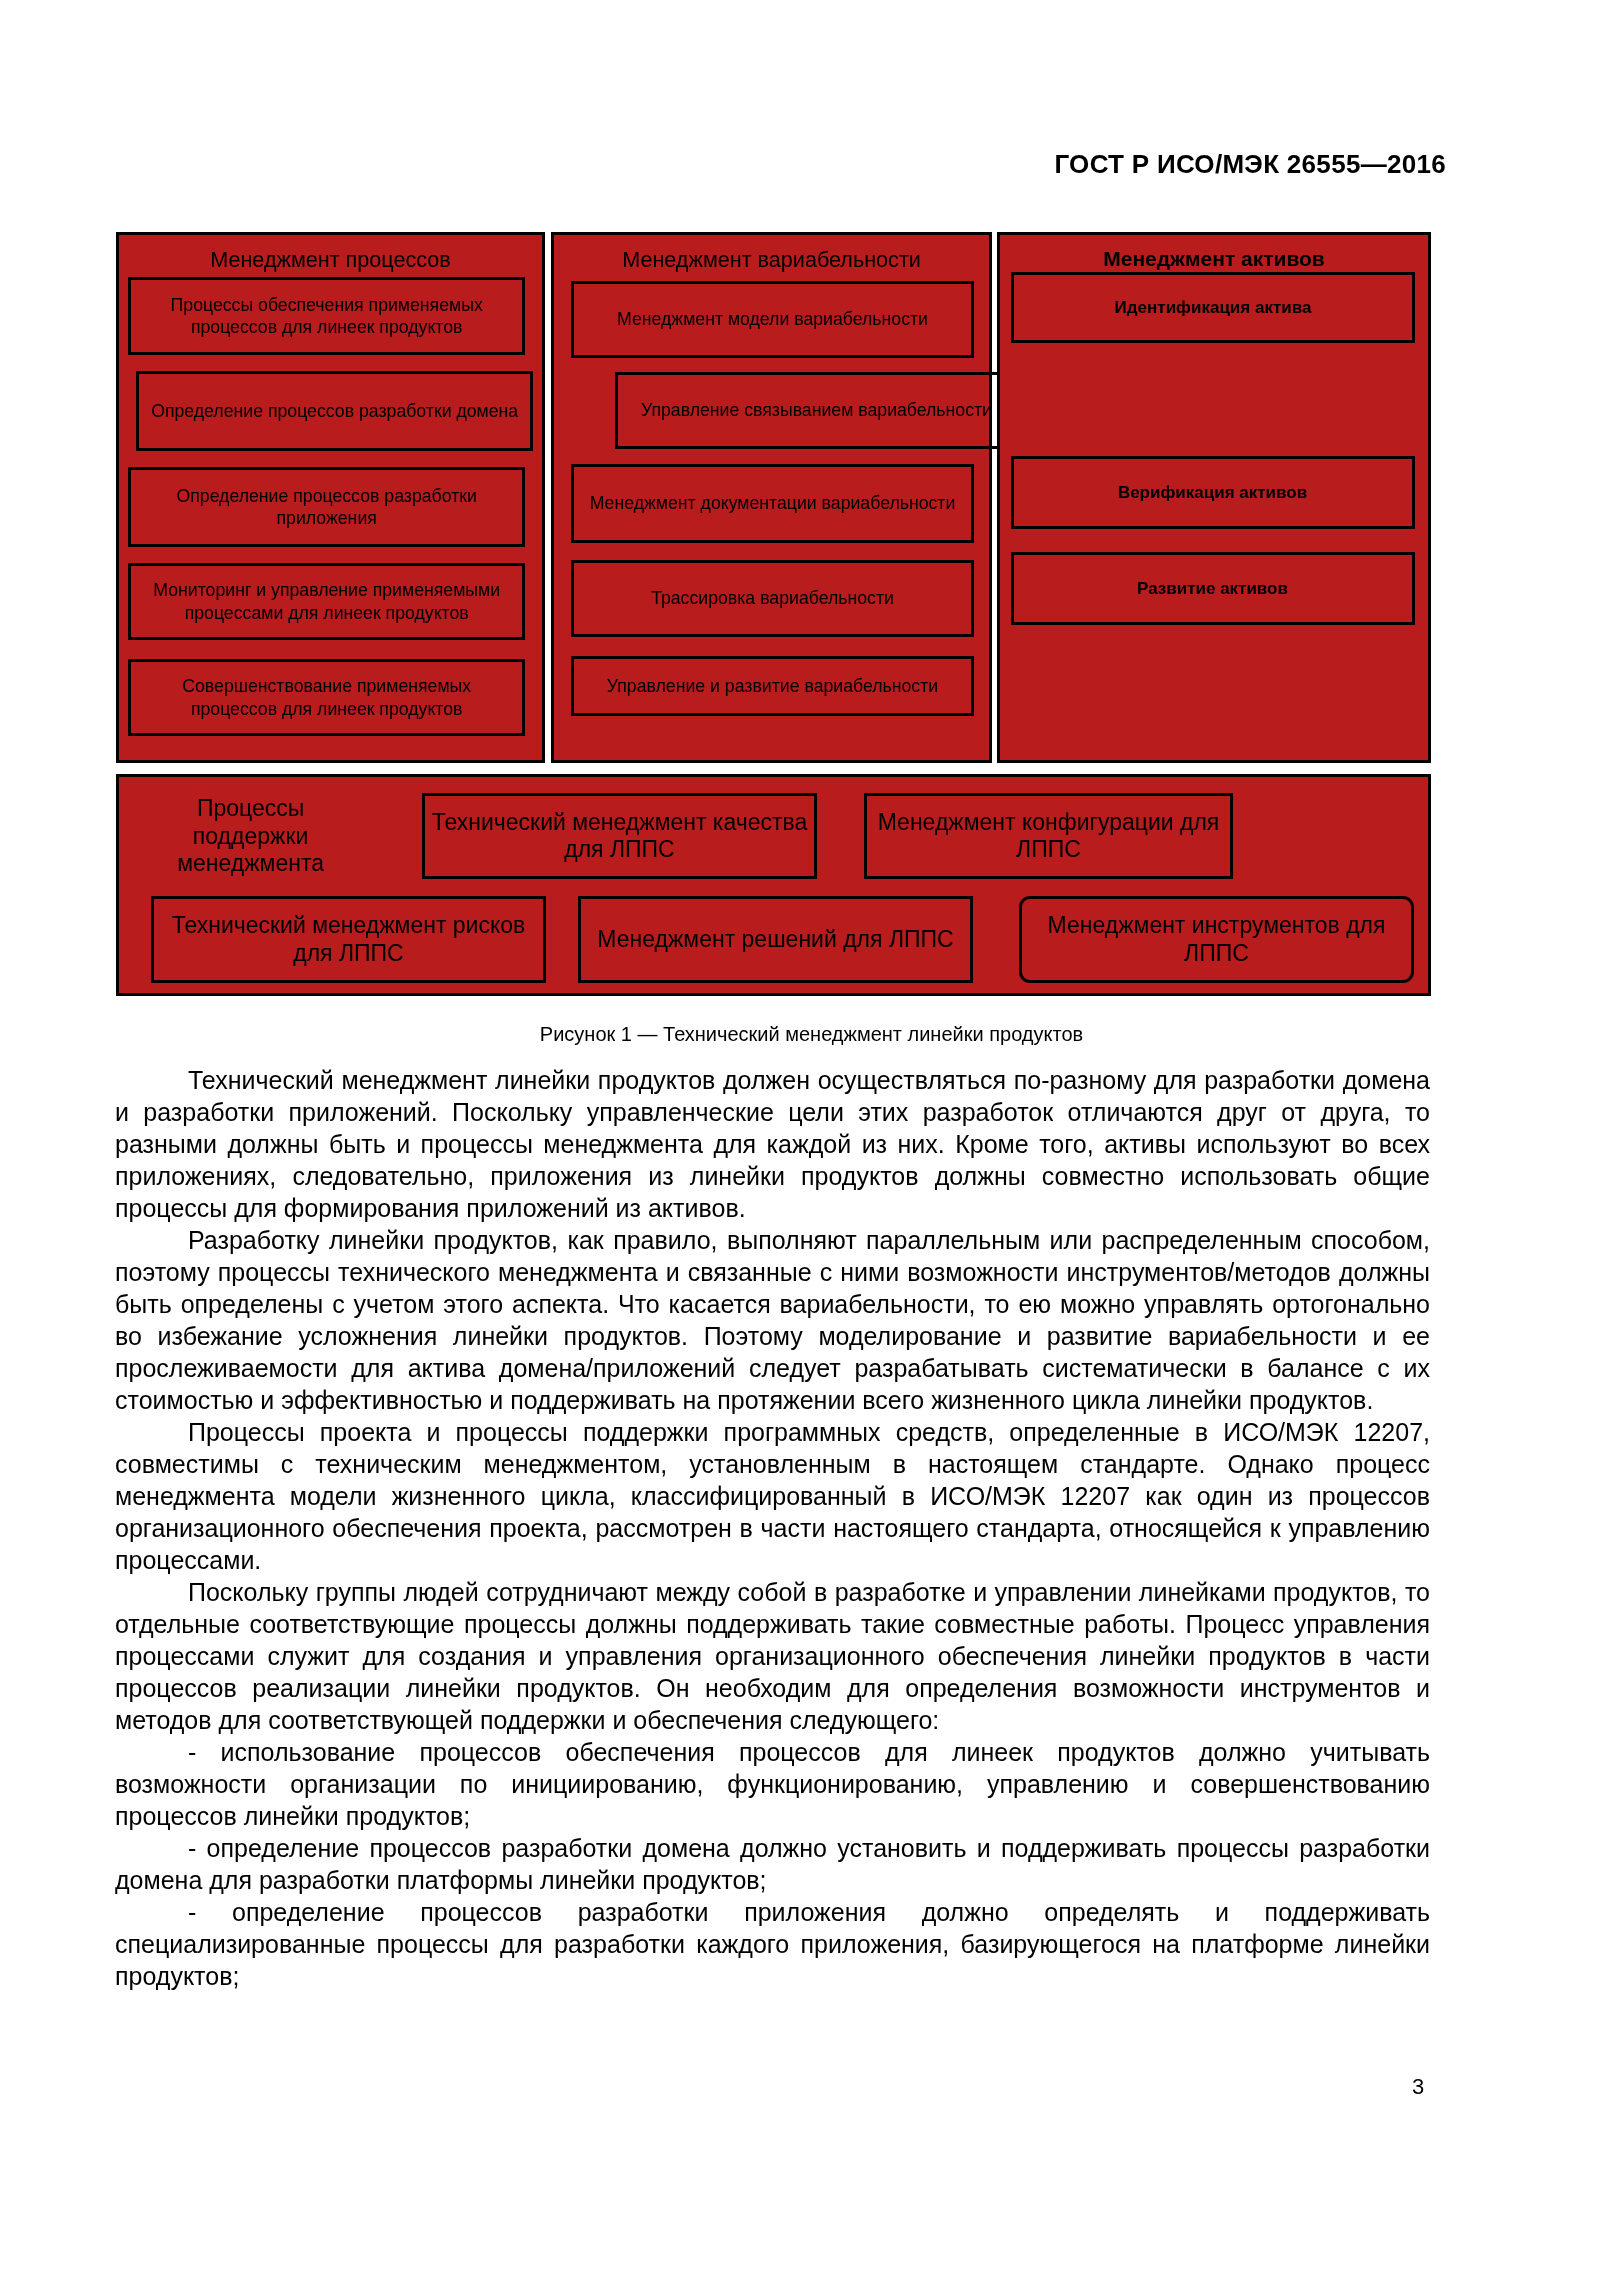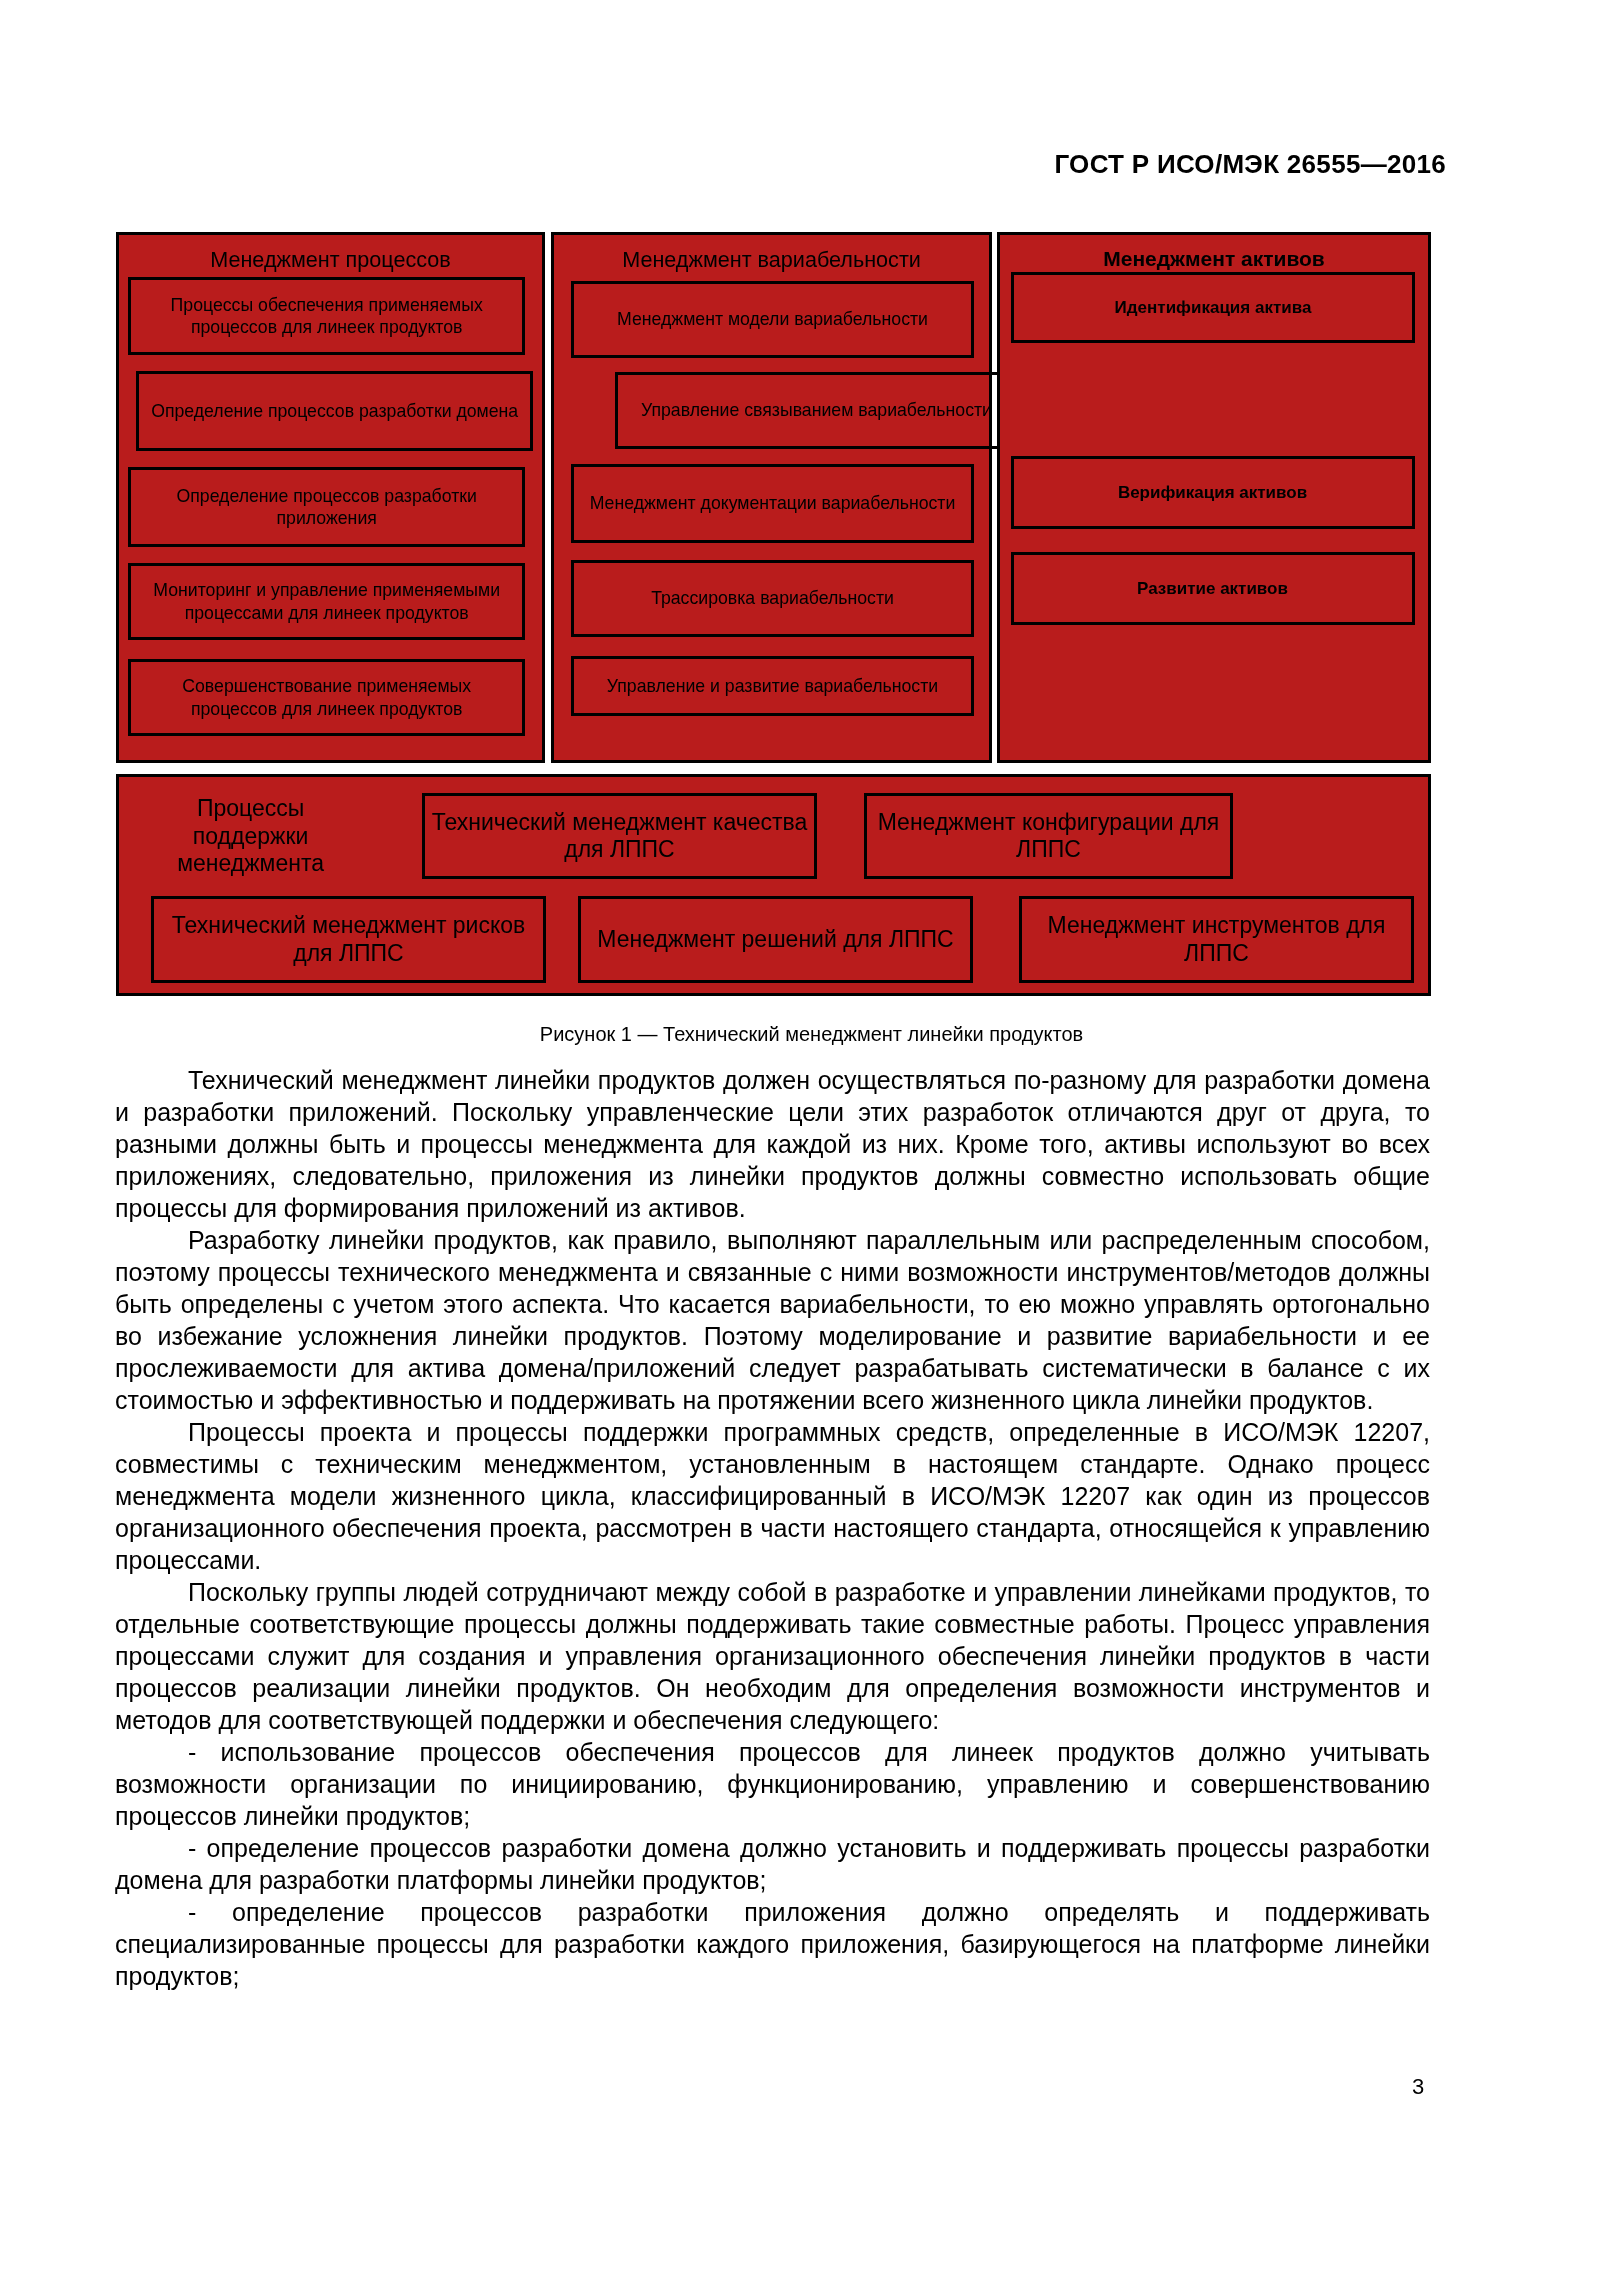--- a/index.html
+++ b/index.html
@@ -45,21 +45,21 @@
   <div class="inner" style="left:10.5px; top:221px; width:404px; height:73px;">Верификация активов</div>
   <div class="inner" style="left:10.5px; top:317px; width:404px; height:73px;">Развитие активов</div>
 </div>
 
 <div class="box" style="left:116px; top:774px; width:1315px; height:222px;">
   <div class="support-label" style="width:216px;">Процессы поддержки менеджмента</div>
   <div class="sbox" style="left:745px; top:16.4px; width:369px; height:86px;">Менеджмент конфигурации для ЛППС</div>
   <div class="sbox" style="left:303px; top:16.4px; width:395px; height:86px;">Технический менеджмент качества для ЛППС</div>
   <div class="sbox" style="left:32px; top:119px; width:395px; height:87px;">Технический менеджмент рисков для ЛППС</div>
   <div class="sbox" style="left:459px; top:119px; width:395px; height:87px;">Менеджмент решений для ЛППС</div>
-  <div class="sbox" style="left:900px; top:119px; width:395px; height:87px;">Менеджмент инструментов для ЛППС</div>
+  <div class="sbox" style="left:900px; top:119px; width:395px; height:87px;border-radius:11px;">Менеджмент инструментов для ЛППС</div>
 </div>
 
 <div class="caption">Рисунок 1 — Технический менеджмент линейки продуктов</div>
 
 <div class="body-text">
   <p>Технический менеджмент линейки продуктов должен осуществляться по-разному для разработки домена и разработки приложений. Поскольку управленческие цели этих разработок отличаются друг от друга, то разными должны быть и процессы менеджмента для каждой из них. Кроме того, активы используют во всех приложениях, следовательно, приложения из линейки продуктов должны совместно использовать общие процессы для формирования приложений из активов.</p>
   <p>Разработку линейки продуктов, как правило, выполняют параллельным или распределенным способом, поэтому процессы технического менеджмента и связанные с ними возможности инструментов/методов должны быть определены с учетом этого аспекта. Что касается вариабельности, то ею можно управлять ортогонально во избежание усложнения линейки продуктов. Поэтому моделирование и развитие вариабельности и ее прослеживаемости для актива домена/приложений следует разрабатывать систематически в балансе с их стоимостью и эффективностью и поддерживать на протяжении всего жизненного цикла линейки продуктов.</p>
   <p>Процессы проекта и процессы поддержки программных средств, определенные в ИСО/МЭК 12207, совместимы с техническим менеджментом, установленным в настоящем стандарте. Однако процесс менеджмента модели жизненного цикла, классифицированный в ИСО/МЭК 12207 как один из процессов организационного обеспечения проекта, рассмотрен в части настоящего стандарта, относящейся к управлению процессами.</p>
   <p>Поскольку группы людей сотрудничают между собой в разработке и управлении линейками продуктов, то отдельные соответствующие процессы должны поддерживать такие совместные работы. Процесс управления процессами служит для создания и управления организационного обеспечения линейки продуктов в части процессов реализации линейки продуктов. Он необходим для определения возможности инструментов и методов для соответствующей поддержки и обеспечения следующего:</p>
   <p>- использование процессов обеспечения процессов для линеек продуктов должно учитывать возможности организации по инициированию, функционированию, управлению и совершенствованию процессов линейки продуктов;</p>

